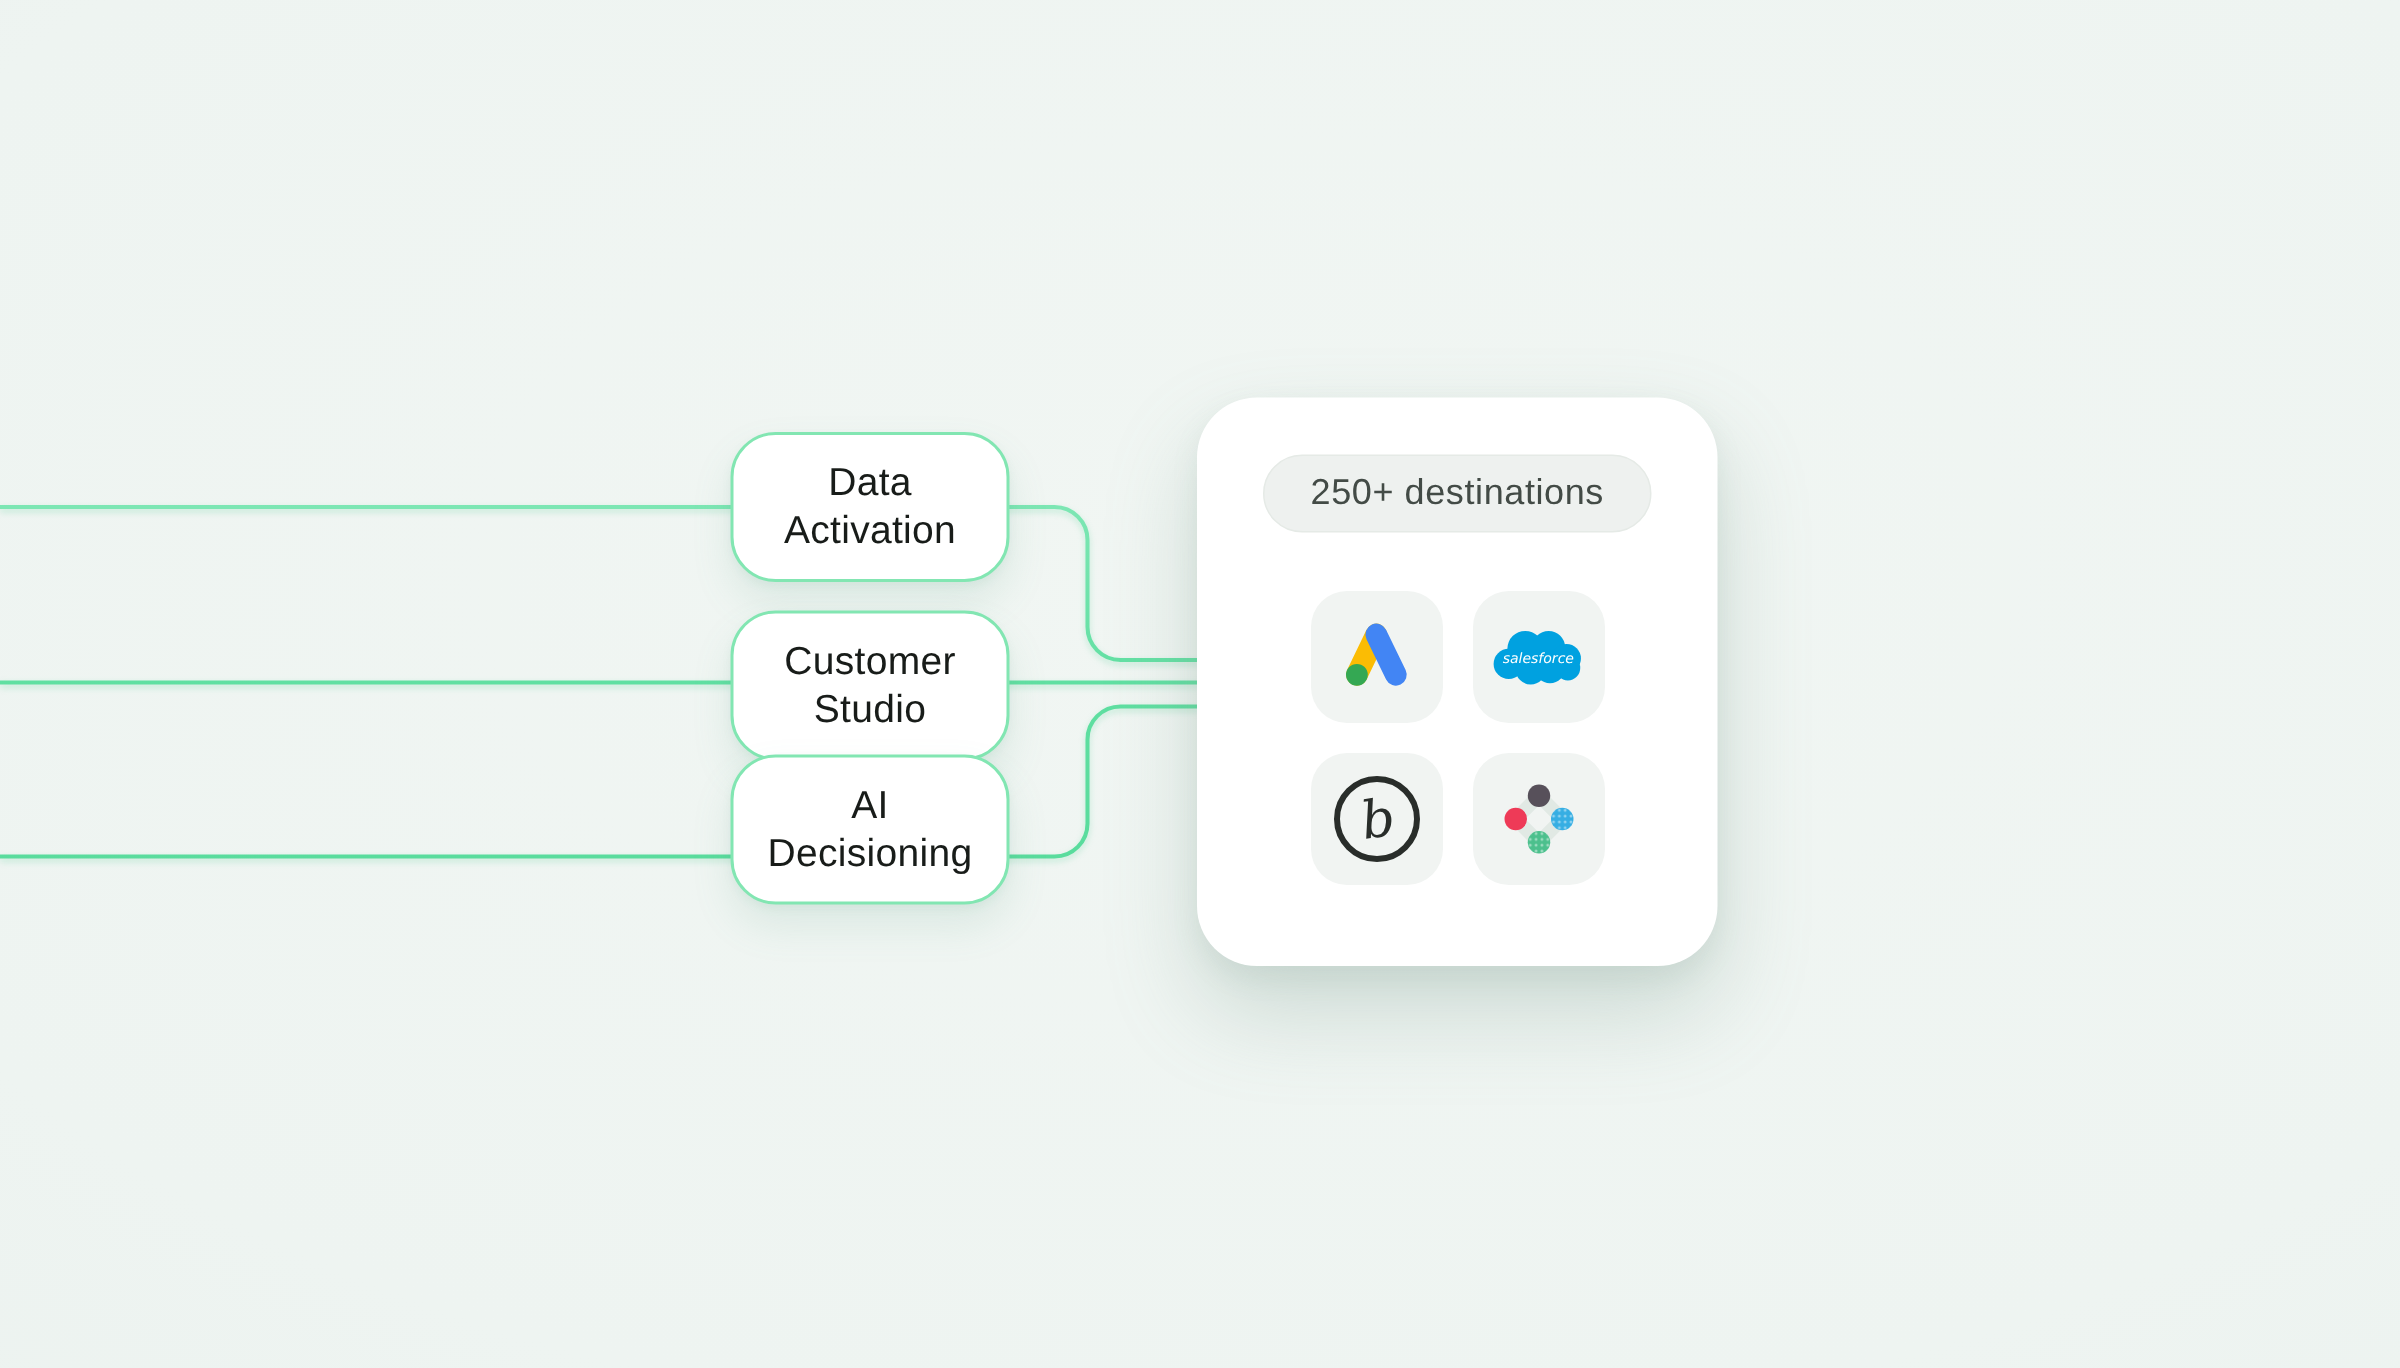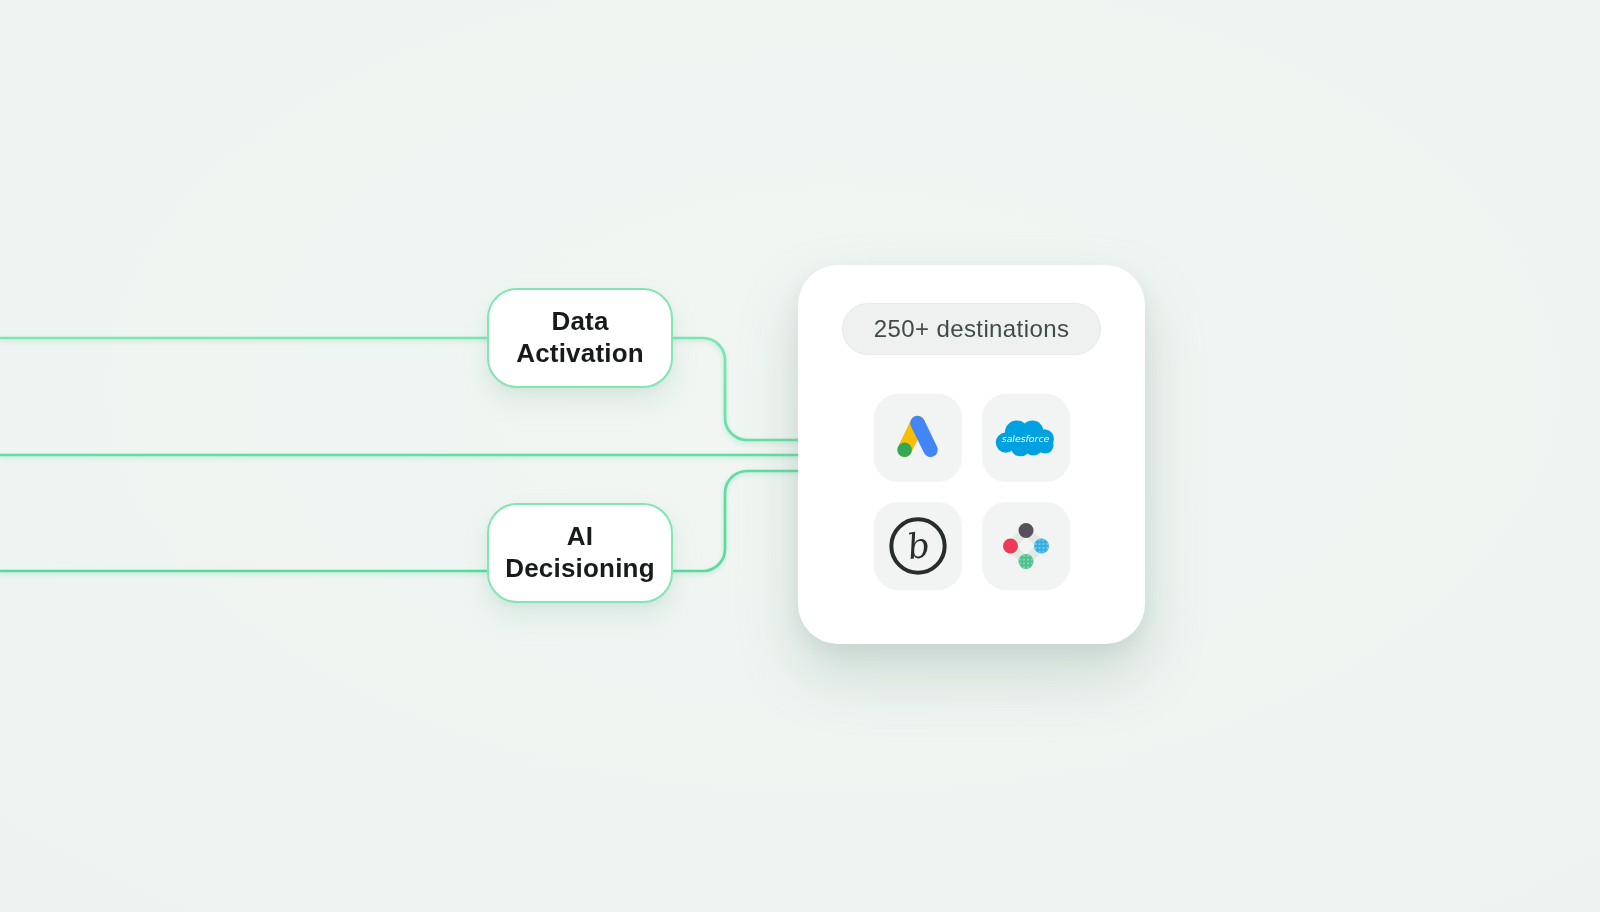--- a/index.html
+++ b/index.html
@@ -13,21 +13,21 @@
     filter:drop-shadow(0 2px 2px rgba(74,205,146,0.30));}
   .wire{fill:none;stroke:url(#wireGrad);stroke-width:2.7;}
   
   .node{
     position:absolute;left:487px;width:182px;height:96px;background:#ffffff;
     border:2px solid #82e6b2;border-radius:30px;
     display:flex;align-items:center;justify-content:center;text-align:center;
     box-shadow:0 14px 26px rgba(104,168,139,0.15), 0 3px 6px rgba(104,168,139,0.08);
   }
   .node .label{
-    white-space:pre-line;font-size:26px;line-height:1.22;font-weight:700;
+    white-space:pre-line;font-size:26px;line-height:1.22;font-weight:400;
     color:#181c19;letter-spacing:0.2px;
   }
   #node-1{top:288px}
   #node-2{top:407px}
   #node-3{top:503px}
   
   .card{
     position:absolute;left:798px;top:265px;width:347px;height:379px;
     background:#ffffff;border-radius:40px;
     box-shadow:0 30px 60px rgba(124,154,143,0.30), 0 8px 18px rgba(124,154,143,0.12);
@@ -65,20 +65,24 @@
       </linearGradient>
     </defs>
     <path class="wire" d="M 0 338 H 703 A 22 22 0 0 1 725 360 V 418 A 22 22 0 0 0 747 440 H 800"></path>
     <path class="wire" d="M 0 455 H 800"></path>
     <path class="wire" d="M 0 571 H 703 A 22 22 0 0 0 725 549 V 493 A 22 22 0 0 1 747 471 H 800"></path>
   </svg>
 
   <div class="node" id="node-1">
     <span class="label">Data
 Activation</span>
+  </div>
+  <div class="node" id="node-2">
+    <span class="label">Customer
+Studio</span>
   </div>
   <div class="node" id="node-3">
     <span class="label">AI
 Decisioning</span>
   </div>
 
   <div class="card">
 
     <div class="badge">
       <span>250+ destinations</span>

